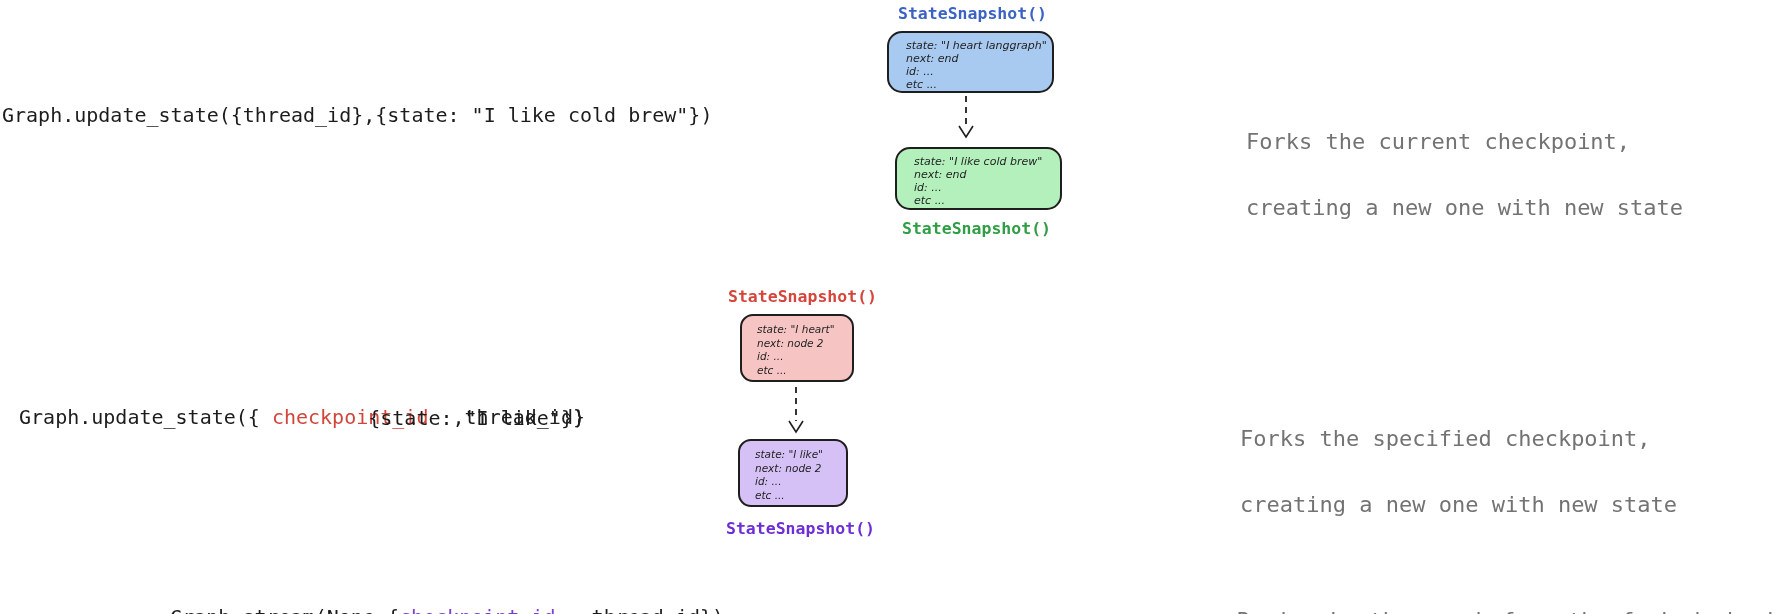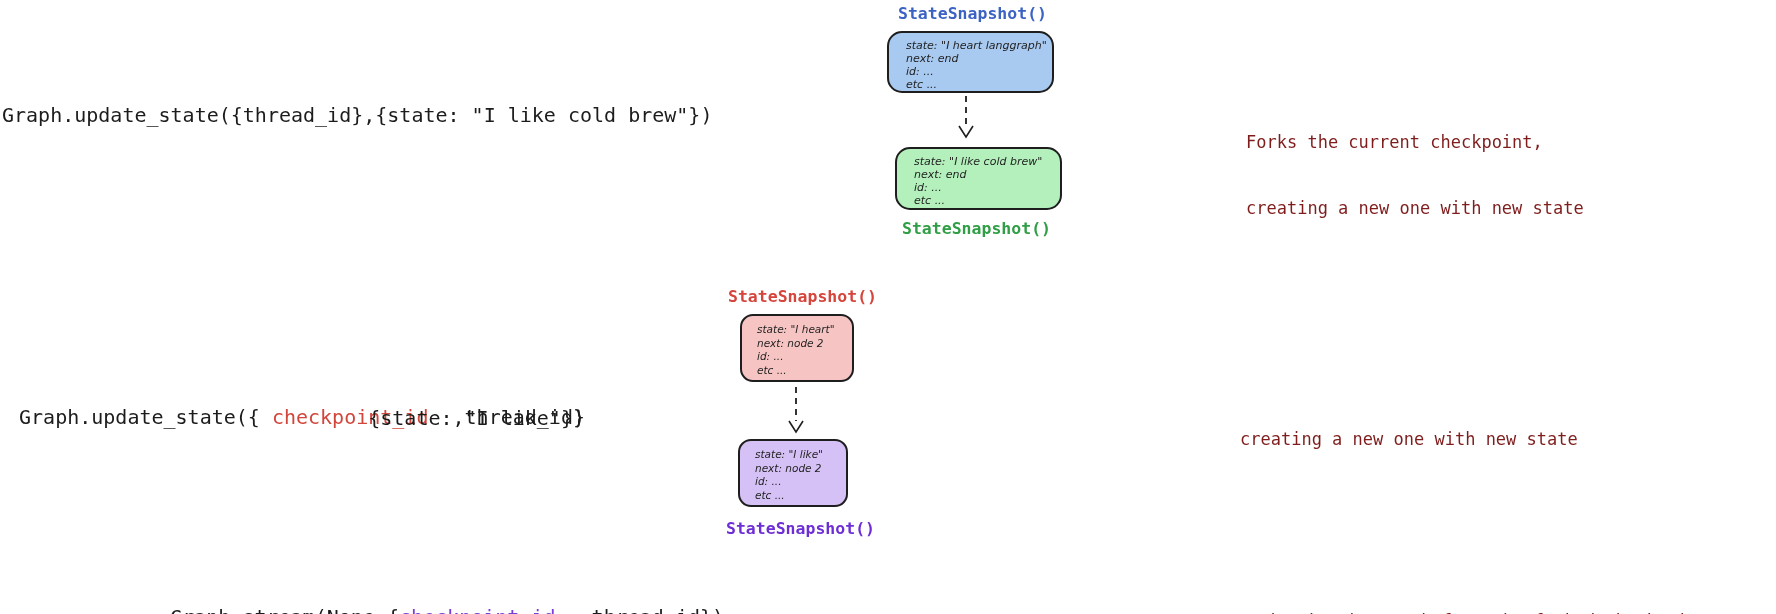--- a/index.html
+++ b/index.html
@@ -16,23 +16,23 @@
     font-size: 20px;
     line-height: 21px;
     color: #1c1c1c;
     white-space: pre;
   }
   .code .kw-red    { color: #d1453b; }
   .code .kw-purple { color: #7b3fd6; }
 
   .annotation {
     position: absolute;
-    font-size: 17px;
+    font-size: 22px;
     line-height: 22px;
-    color: #7f1d1d;
+    color: #737373;
     white-space: pre;
   }
 
   .snap-label {
     position: absolute;
     font-size: 16.5px;
     font-weight: bold;
     white-space: pre;
   }
   .snap-label.blue   { color: #3b63c4; }
@@ -120,20 +120,21 @@
   <div class="snap-box box-sm fill-purple" style="left:738px; top:439px; width:110px;">
     <div class="bx-line">state: "I like"</div>
     <div class="bx-line">next: node 2</div>
     <div class="bx-line">id: ...</div>
     <div class="bx-line">etc ...</div>
   </div>
 
   <div class="snap-label purple" style="left:726px; top:519px;">StateSnapshot()</div>
 
   <div class="annotation" style="left:1240px; top:384px;">
+    <div>Forks the specified checkpoint,</div>
     <div>creating a new one with new state</div>
   </div>
 
   <div class="code" style="left:122px; top:586px;">
     <span>Graph.stream(None,{</span><span class="kw-purple">checkpoint_id</span><span>  ,thread_id})</span>
   </div>
 
   <div class="annotation" style="left:1237px; top:566px;">
     <div>Re-invoke the graph from the forked checkpoint</div>
     

